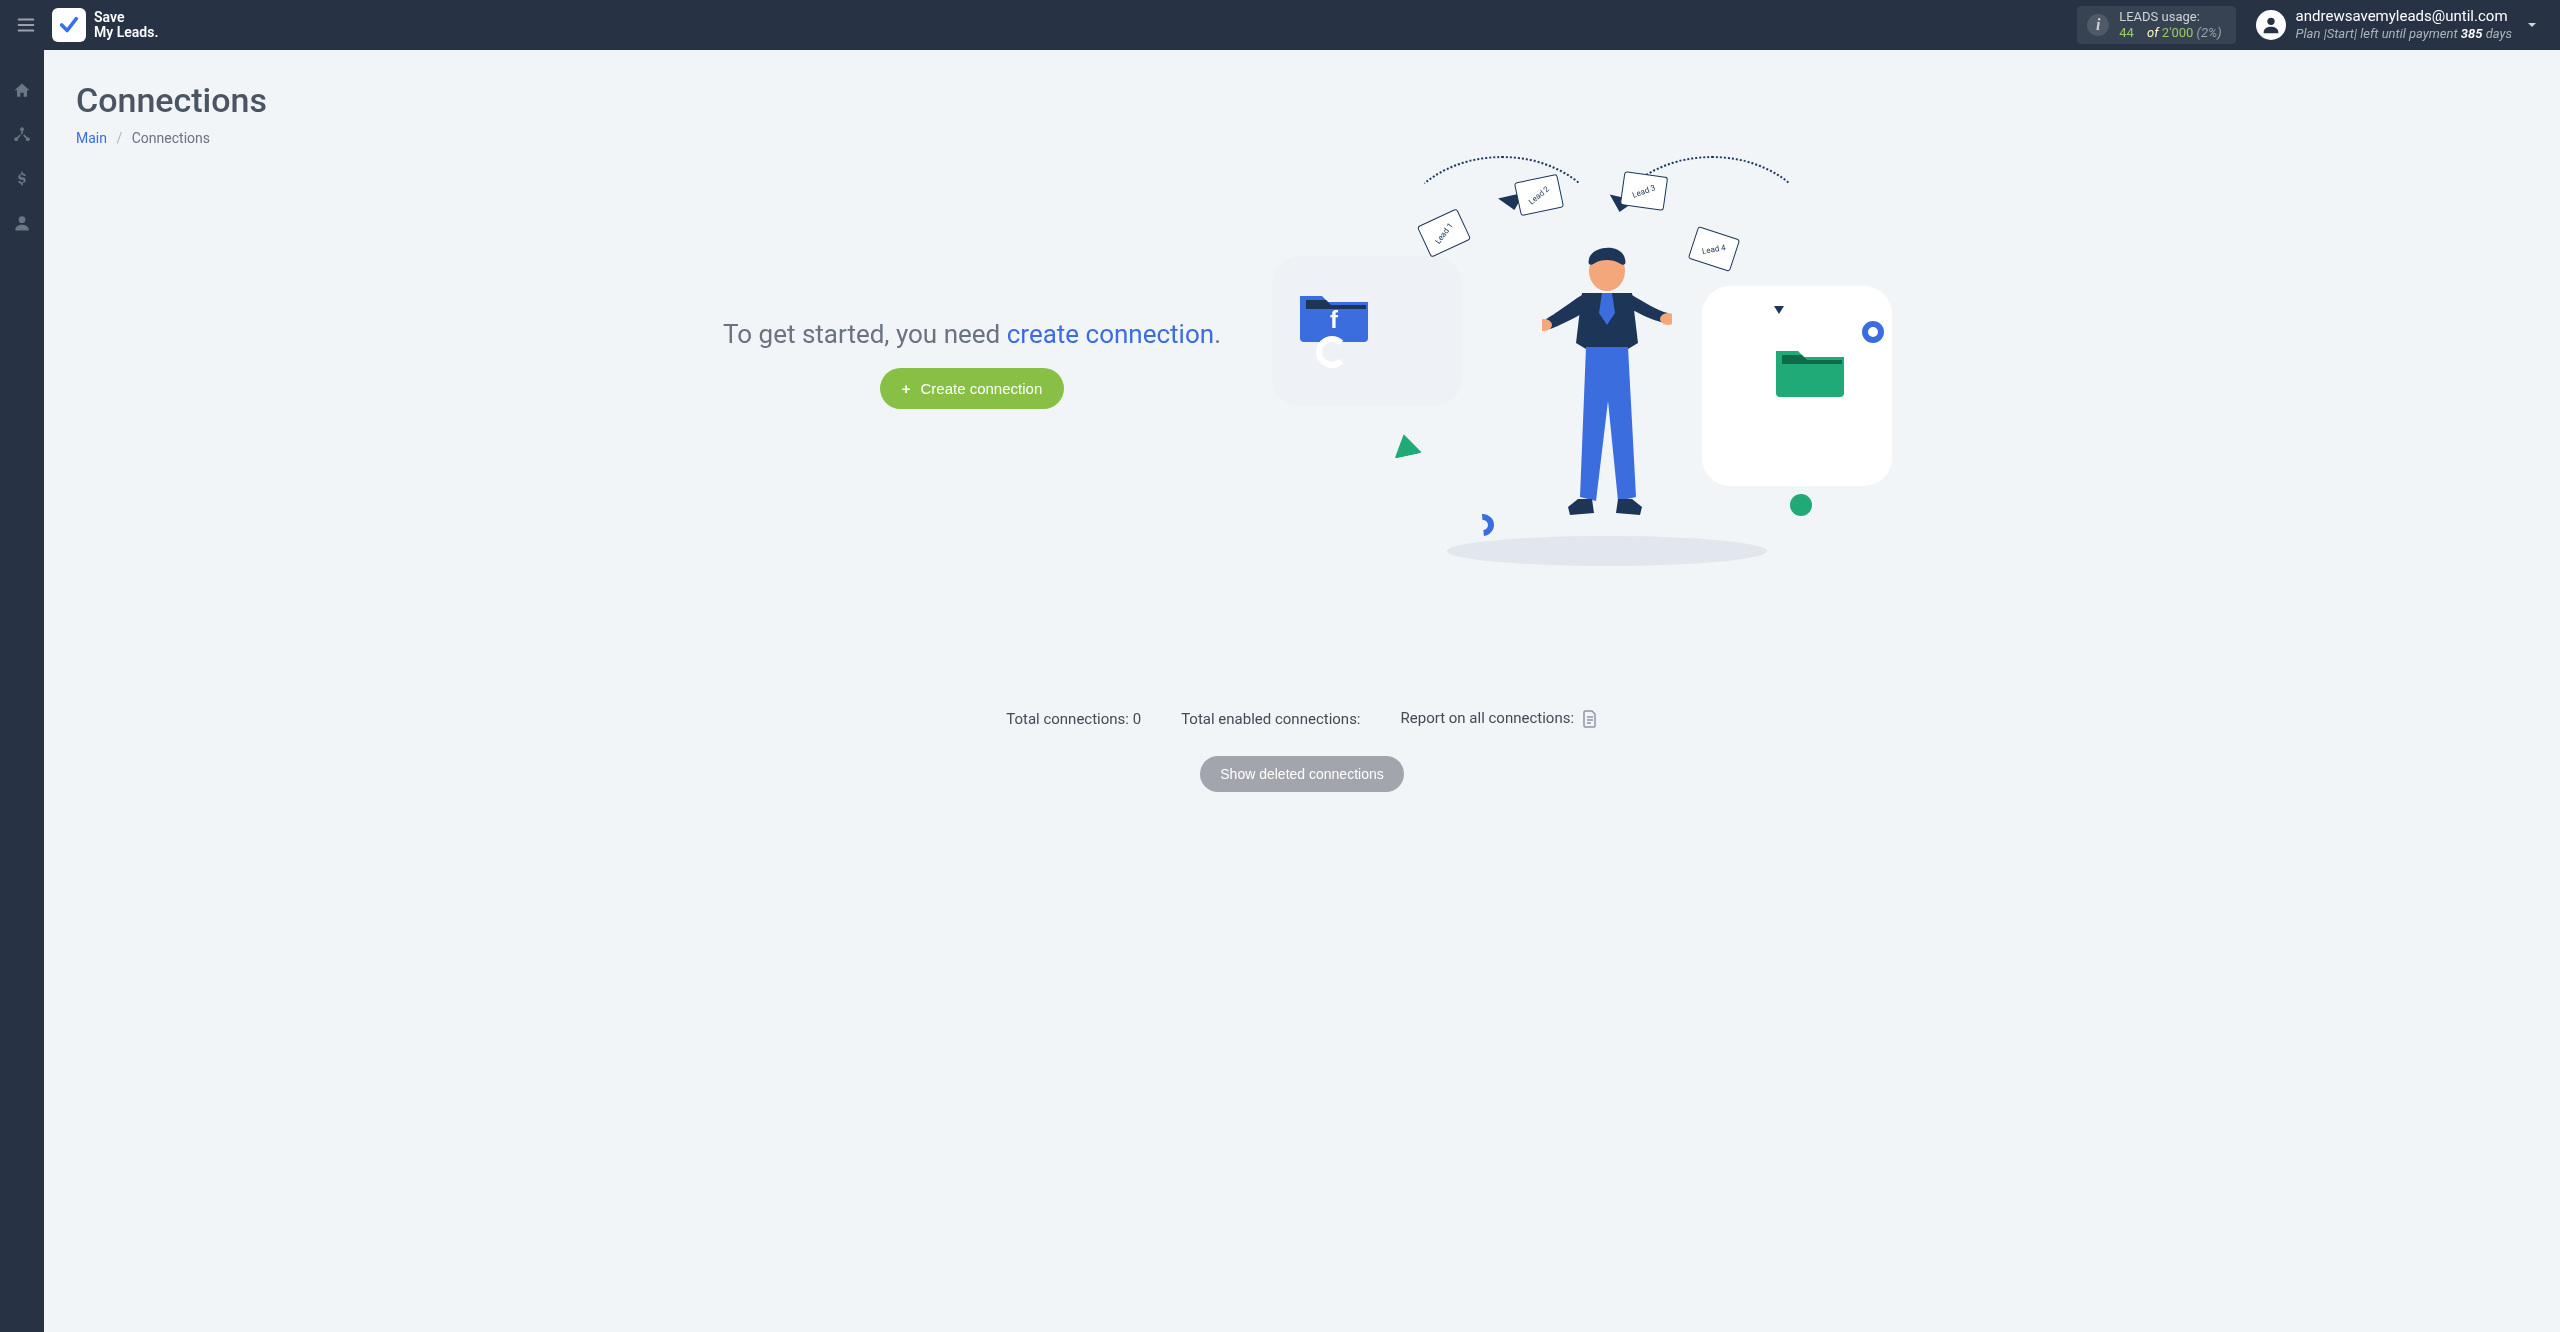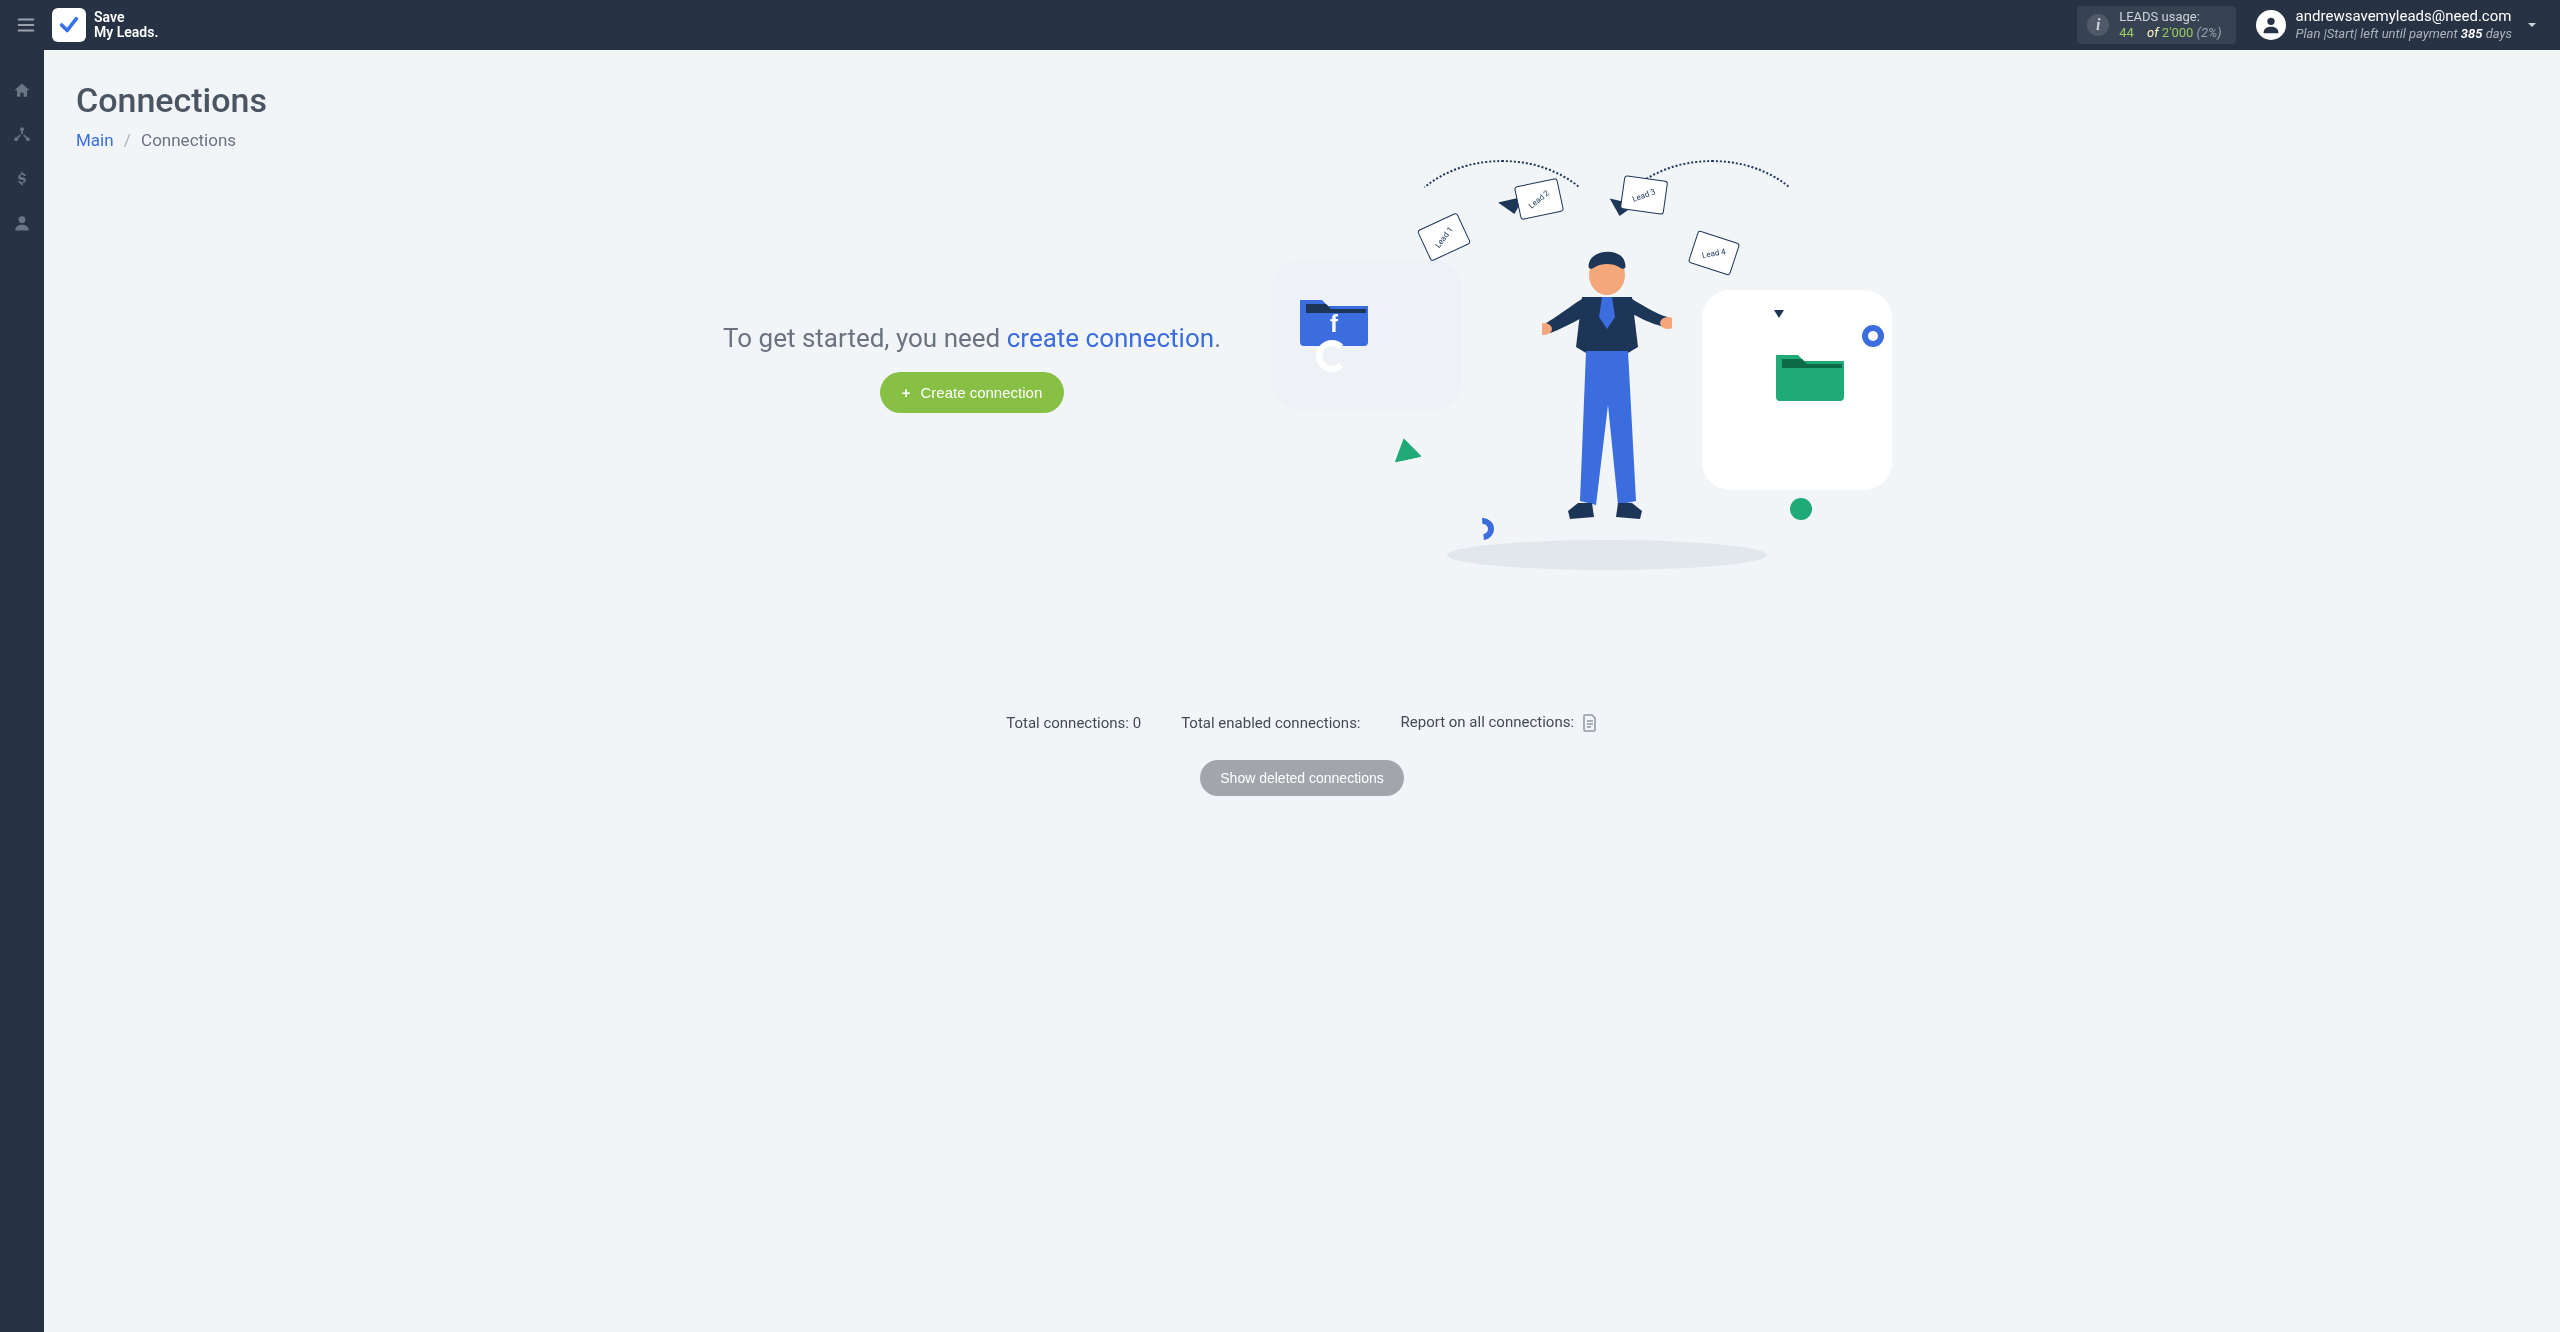--- a/index.html
+++ b/index.html
@@ -141,21 +141,21 @@
       padding: 30px 32px;
       overflow: auto;
     }
     .page-title {
       font-size: 34px;
       color: #4a5462;
       font-weight: 500;
       margin-bottom: 10px;
     }
     .breadcrumb {
-      font-size: 17px;
+      font-size: 14px;
       color: #6b7280;
       margin-bottom: 28px;
     }
     .breadcrumb a { color: #3b6dde; text-decoration: none; }
     .breadcrumb .sep { color: #aeb4bb; margin: 0 6px; }
 
     .content-row {
       display: flex;
       align-items: flex-start;
       gap: 40px;
@@ -315,21 +315,21 @@
     </div>
 
     <div class="user-wrap">
       <div class="avatar-icon">
         <svg viewBox="0 0 24 24" fill="#273244">
             <circle cx="12" cy="8" r="4"></circle>
             <path d="M4 20c0-4 4-6 8-6s8 2 8 6v1H4z"></path>
           </svg>
       </div>
       <div class="user-text">
-        <div class="email">andrewsavemyleads@need.com</div>
+        <div class="email">andrewsavemyleads@until.com</div>
         <div class="plan">
           <span>Plan |Start| left until payment </span><span class="days">385</span><span> days</span>
         </div>
       </div>
     </div>
     <div class="chevron">
       <svg viewBox="0 0 24 24" fill="currentColor">
           <path d="M6 9l6 6 6-6z"></path>
         </svg>
     </div>

